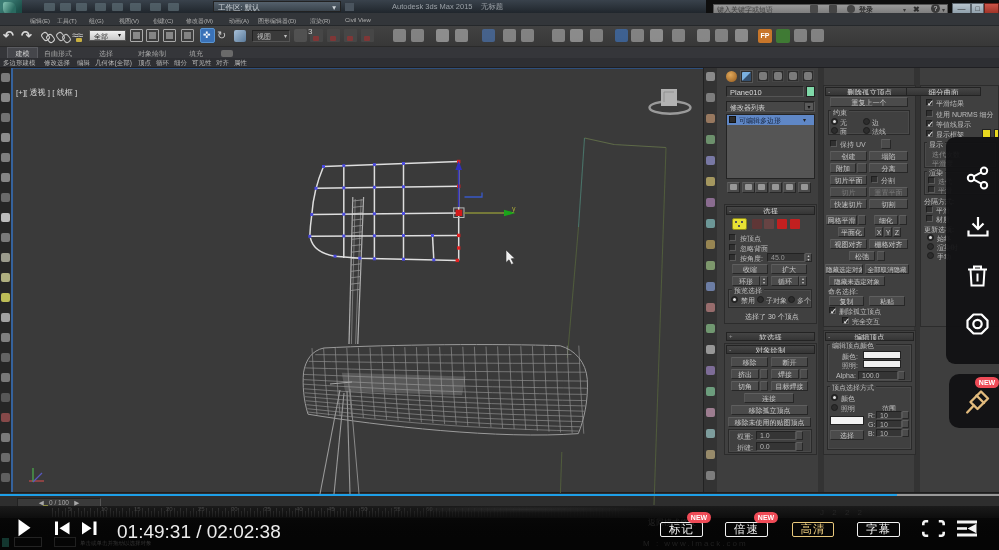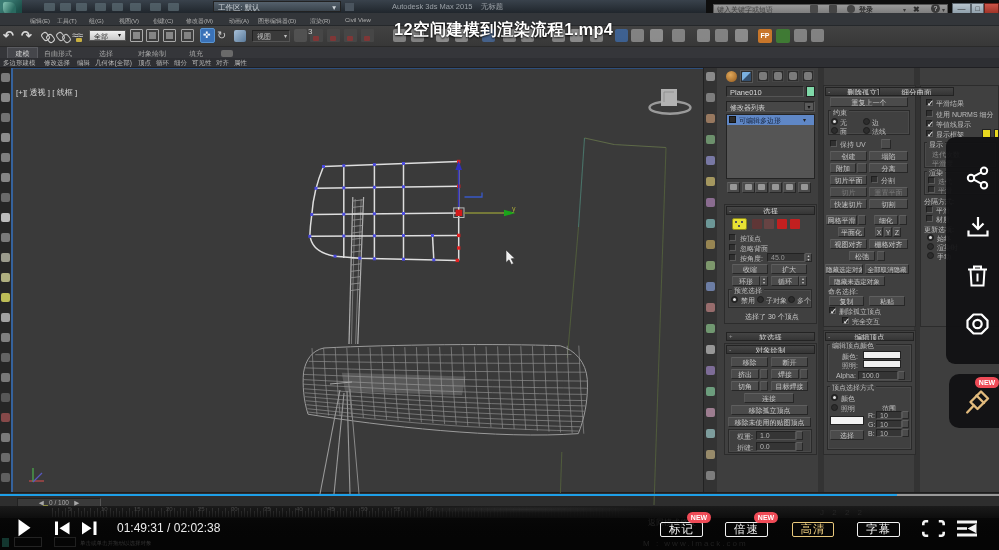--- a/index.html
+++ b/index.html
@@ -356,21 +356,21 @@
 <div class="fld" style="left:876px;top:411px;width:26px;height:8px;padding-left:3px;color:#b8b8b8;">10</div>
 <div class="b" style="left:902px;top:411px;width:7px;height:8px;"></div>
 <div class="lbl" style="left:868px;top:421px;">G:</div>
 <div class="fld" style="left:876px;top:420px;width:26px;height:8px;padding-left:3px;color:#b8b8b8;">10</div>
 <div class="b" style="left:902px;top:420px;width:7px;height:8px;"></div>
 <div class="lbl" style="left:868px;top:430px;">B:</div>
 <div class="fld" style="left:876px;top:429px;width:26px;height:8px;padding-left:3px;color:#b8b8b8;">10</div>
 <div class="b" style="left:902px;top:429px;width:7px;height:8px;"></div>
 <div class="b" style="left:830px;top:430px;width:34px;height:10px;line-height:9px;">选择</div>
 <div class="a" style="left:920px;top:85px;width:79px;height:242px;background:#404040;border:1px solid #2c2c2c;"></div>
-<div class="hdr" style="left:879px;top:87px;width:75px;height:9px;line-height:9px;">细分曲面</div>
+<div class="hdr" style="left:906px;top:87px;width:75px;height:9px;line-height:9px;">细分曲面</div>
 <div class="cb" style="left:926px;top:99px;"></div>
     <div class="ck" style="left:927px;top:100px;">✓</div>
 <div class="lbl" style="left:936px;top:99px;">平滑结果</div>
 <div class="cb" style="left:926px;top:110px;"></div>
 <div class="lbl" style="left:936px;top:110px;">使用 NURMS 细分</div>
 <div class="cb" style="left:926px;top:120px;"></div>
     <div class="ck" style="left:927px;top:121px;">✓</div>
 <div class="lbl" style="left:936px;top:120px;">等值线显示</div>
 <div class="cb" style="left:926px;top:130px;"></div>
     <div class="ck" style="left:927px;top:131px;">✓</div>
@@ -720,31 +720,30 @@
       <path d="M506,250 L506,262.5 L509,259.8 L511.4,264.5 L513.6,263.4 L511.2,258.8 L514.8,258.4 Z" fill="#f0f0f0" stroke="#333" stroke-width="0.6"></path>
     </svg>
 <div class="a" style="left:0;top:506px;width:999px;height:44px;background:linear-gradient(rgba(5,5,5,0.30),rgba(5,5,5,0.72) 26%,rgba(5,5,5,0.94) 48%,#050505 72%);"></div>
 <div class="a" style="left:2px;top:538px;width:7px;height:9px;background:#17423a;opacity:.8;"></div>
 <div class="a" style="left:14px;top:537px;width:28px;height:10px;border:1px solid #232323;"></div>
 <div class="a" style="left:54px;top:537px;width:22px;height:10px;border:1px solid #202020;"></div>
 <div class="a" style="left:80px;top:540px;color:#353535;font-size:5.5px;">单击或单击并拖动以选择对象</div>
 <div class="a" style="left:643px;top:539px;color:#202020;font-size:8px;letter-spacing:2px;">M : www.lmack.com</div>
 <div class="a" style="left:820px;top:508px;color:#262626;font-size:8px;letter-spacing:3px;">J 2 2 2</div>
 <div class="a" style="left:648px;top:517px;color:#242424;font-size:8px;">返回模式修改</div>
-<div class="a" style="left:394px;top:18.5px;color:#fff;font-size:16.5px;letter-spacing:0.3px;font-weight:bold;text-shadow:0 1px 2px rgba(0,0,0,0.9), 0 0 1px #000;">12空间建模到渲染流程1.mp4</div>
 <div class="a" style="left:0;top:493.5px;width:999px;height:2px;background:#9a9a9a;"></div>
 <div class="a" style="left:0;top:493.5px;width:897px;height:2px;background:#1e9fe8;"></div>
 <svg class="a" style="left:0;top:515px;" width="110" height="24" viewBox="0 0 110 24" fill="#fff">
       <path d="M18.5,4.2 L30.5,12.7 L18.5,21.2 Z"></path>
       <rect x="55" y="6.5" width="3" height="13.5"></rect>
       <path d="M69.5,7 L69.5,19.5 L59.5,13.2 Z"></path>
       <path d="M82,7 L82,19.5 L91.5,13.2 Z"></path>
       <rect x="93.5" y="6.5" width="3" height="13.5"></rect>
     </svg>
-<div class="a" style="left:117px;top:521px;color:#ececec;font-size:12px;">01:49:31 / 02:02:38</div>
+<div class="a" style="left:117px;top:521px;color:#ececec;font-size:19px;">01:49:31 / 02:02:38</div>
 <div class="a" style="left:660px;top:521.5px;width:43px;height:15px;border:1.5px solid #f2f2f2;border-radius:2px;color:#f2f2f2;font-size:11.5px;text-align:center;line-height:13px;letter-spacing:1px;">标记</div>
 <div class="a" style="left:725px;top:521.5px;width:43px;height:15px;border:1.5px solid #f2f2f2;border-radius:2px;color:#f2f2f2;font-size:11.5px;text-align:center;line-height:13px;letter-spacing:1px;">倍速</div>
 <div class="a" style="left:792px;top:521.5px;width:42px;height:15px;border:1.5px solid #e8c87c;border-radius:2px;color:#e8c87c;font-size:11.5px;text-align:center;line-height:13px;letter-spacing:1px;">高清</div>
 <div class="a" style="left:857px;top:521.5px;width:43px;height:15px;border:1.5px solid #f2f2f2;border-radius:2px;color:#f2f2f2;font-size:11.5px;text-align:center;line-height:13px;letter-spacing:1px;">字幕</div>
 <div class="a" style="left:687px;top:512px;width:24px;height:11px;background:#ef4b57;border-radius:6px;color:#fff;font-size:7px;font-weight:bold;text-align:center;line-height:11px;">NEW</div>
 <div class="a" style="left:754px;top:512px;width:24px;height:11px;background:#ef4b57;border-radius:6px;color:#fff;font-size:7px;font-weight:bold;text-align:center;line-height:11px;">NEW</div>
 <svg class="a" style="left:922px;top:520px;" width="23" height="17" viewBox="0 0 23 17" stroke="#f4f4f4" stroke-width="2.6" fill="none">
       <path d="M1.3,5.2 L1.3,3.8 Q1.3,1.3 3.8,1.3 L6.2,1.3 M16.8,1.3 L19.2,1.3 Q21.7,1.3 21.7,3.8 L21.7,5.2 M21.7,11.8 L21.7,13.2 Q21.7,15.7 19.2,15.7 L16.8,15.7 M6.2,15.7 L3.8,15.7 Q1.3,15.7 1.3,13.2 L1.3,11.8"></path>
     </svg>
 <svg class="a" style="left:957px;top:520px;" width="20" height="17" viewBox="0 0 20 17">

